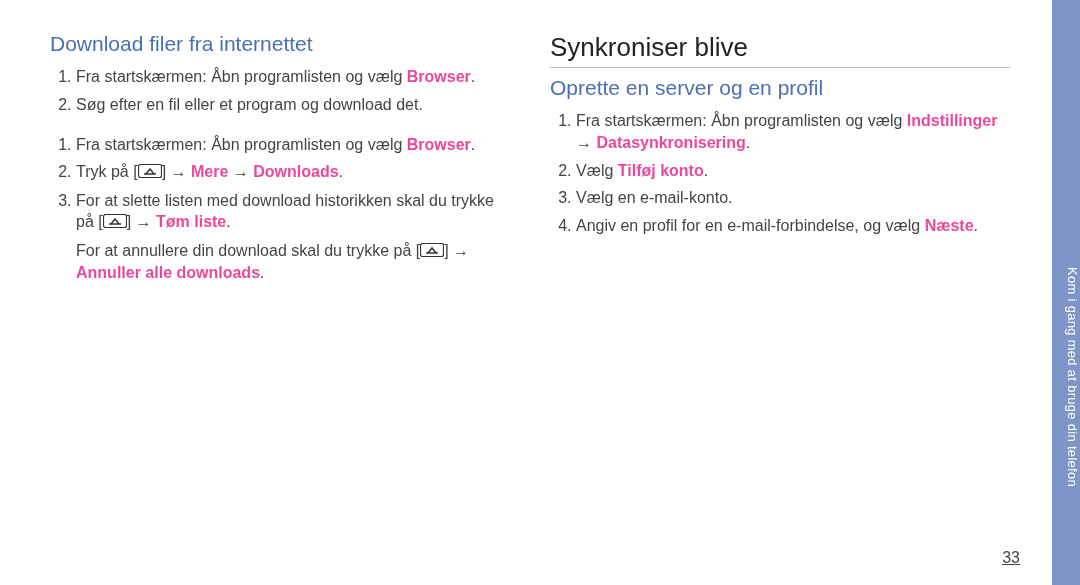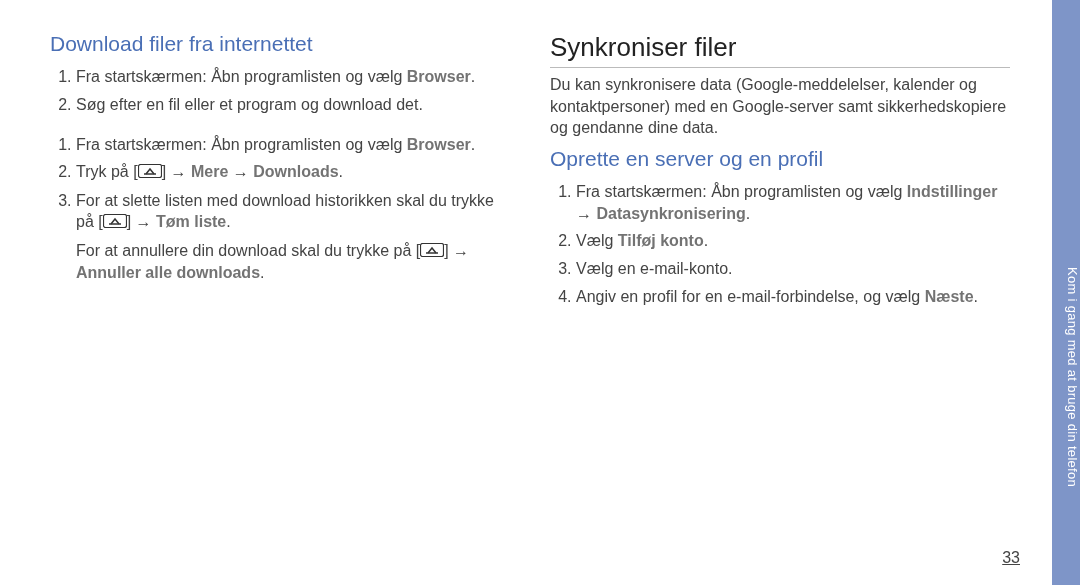--- a/index.html
+++ b/index.html
@@ -34,21 +34,21 @@
     font-size: 26px;
     font-weight: 400;
     margin-bottom: 6px;
     border-bottom: 1px solid #bbb;
     padding-bottom: 2px;
   }
   .sec { margin-bottom: 18px; }
   .para { margin-bottom: 6px; color:#444; }
   ol { list-style: decimal; padding-left: 26px; }
   ol li { margin-bottom: 6px; color:#444; }
-  .bold { font-weight: 700; color:#737373; }
+  .bold { font-weight: 700; color:#ec4899; }
   .icon {
     display: inline-block;
     vertical-align: middle;
   }
   .side-tab {
     position: absolute;
     right: 0;
     top: 0;
     width: 28px;
     height: 100%;
@@ -125,23 +125,22 @@
               <path d="M8 10 L12 5 L16 10" fill="none" stroke="#333" stroke-width="1.5"></path>
               <line x1="6" y1="10" x2="18" y2="10" stroke="#333" stroke-width="1.5"></line>
             </svg></span><span>] </span><span> → </span><span class="bold">Annuller alle downloads</span><span>.</span>
       </div>
     </div>
 
   </div>
 
   <div class="col col-right">
 
-    <div class="h2">Synkroniser filer</div>
+    <div class="h2">Synkroniser blive</div>
 
-    <div class="para">Du kan synkronisere data (Google-meddelelser, kalender og kontaktpersoner) med en Google-server samt sikkerhedskopiere og gendanne dine data.</div>
 
     <div class="sec">
       <div class="h3">Oprette en server og en profil</div>
       <ol>
         <li>
           <span>Fra startskærmen: Åbn programlisten og vælg </span><span class="bold">Indstillinger</span><span> → </span><span class="bold">Datasynkronisering</span><span>.</span>
         </li>
         <li>
           <span>Vælg </span><span class="bold">Tilføj konto</span><span>.</span>
         </li>

